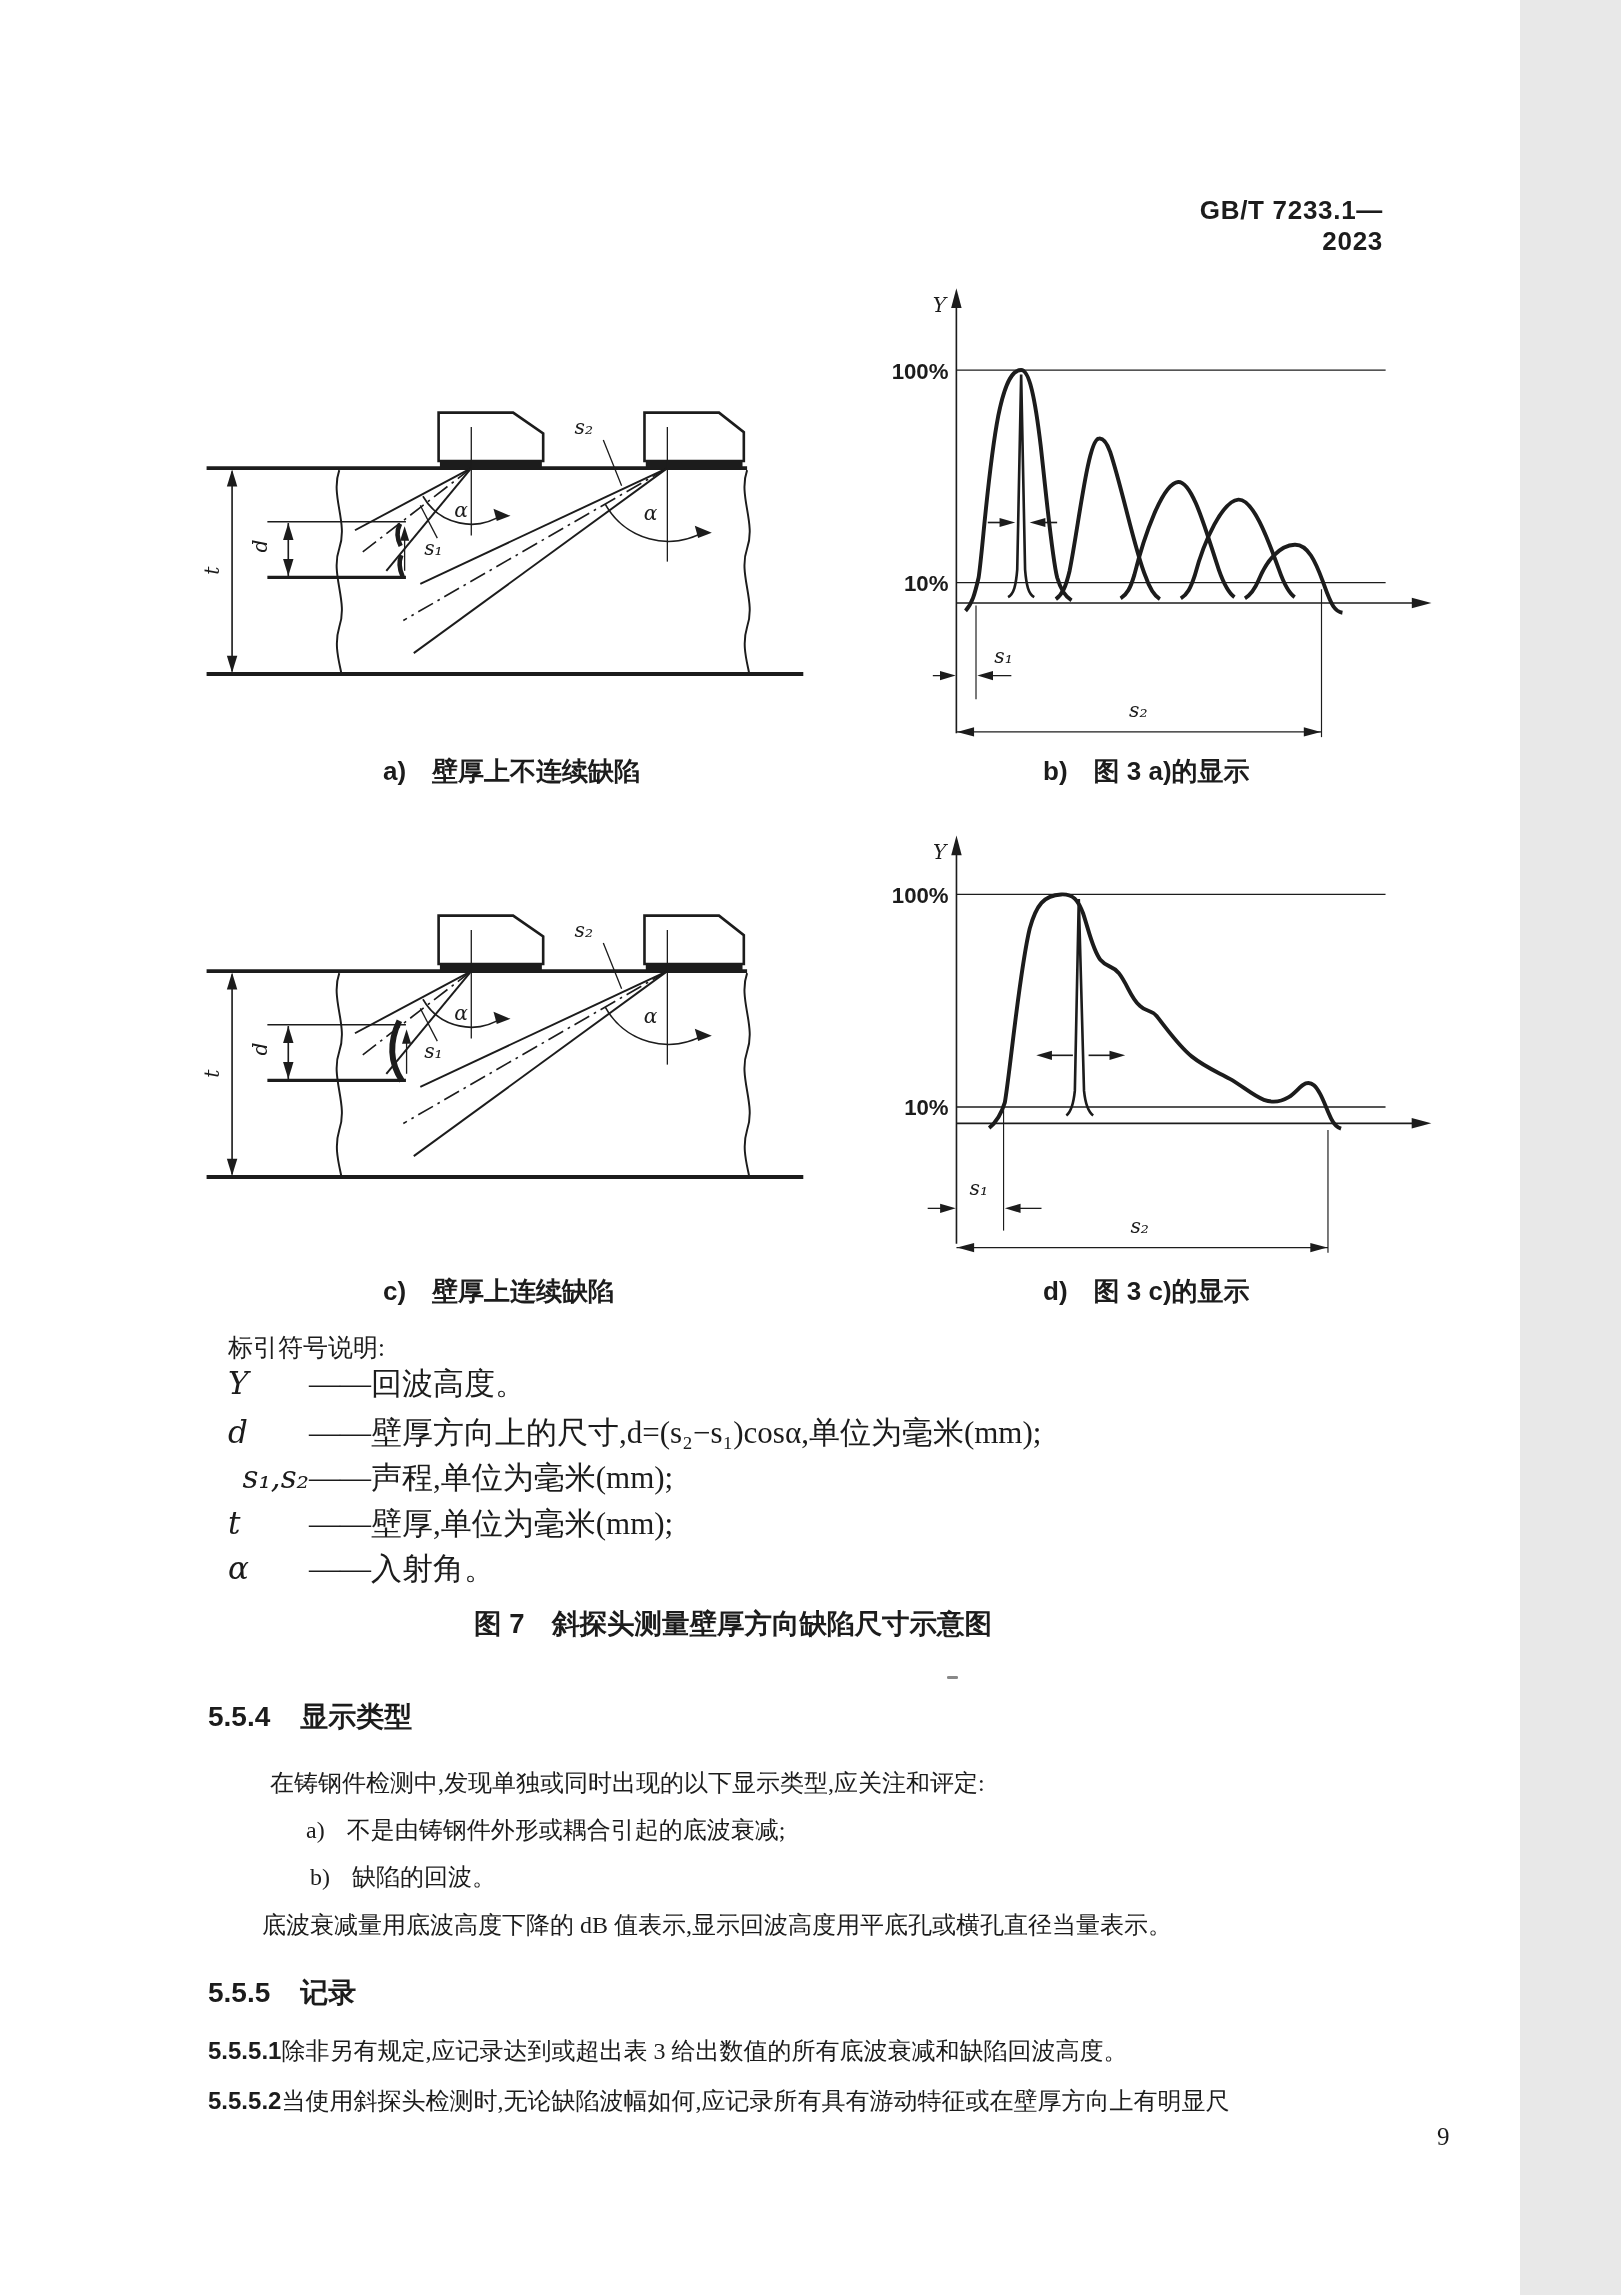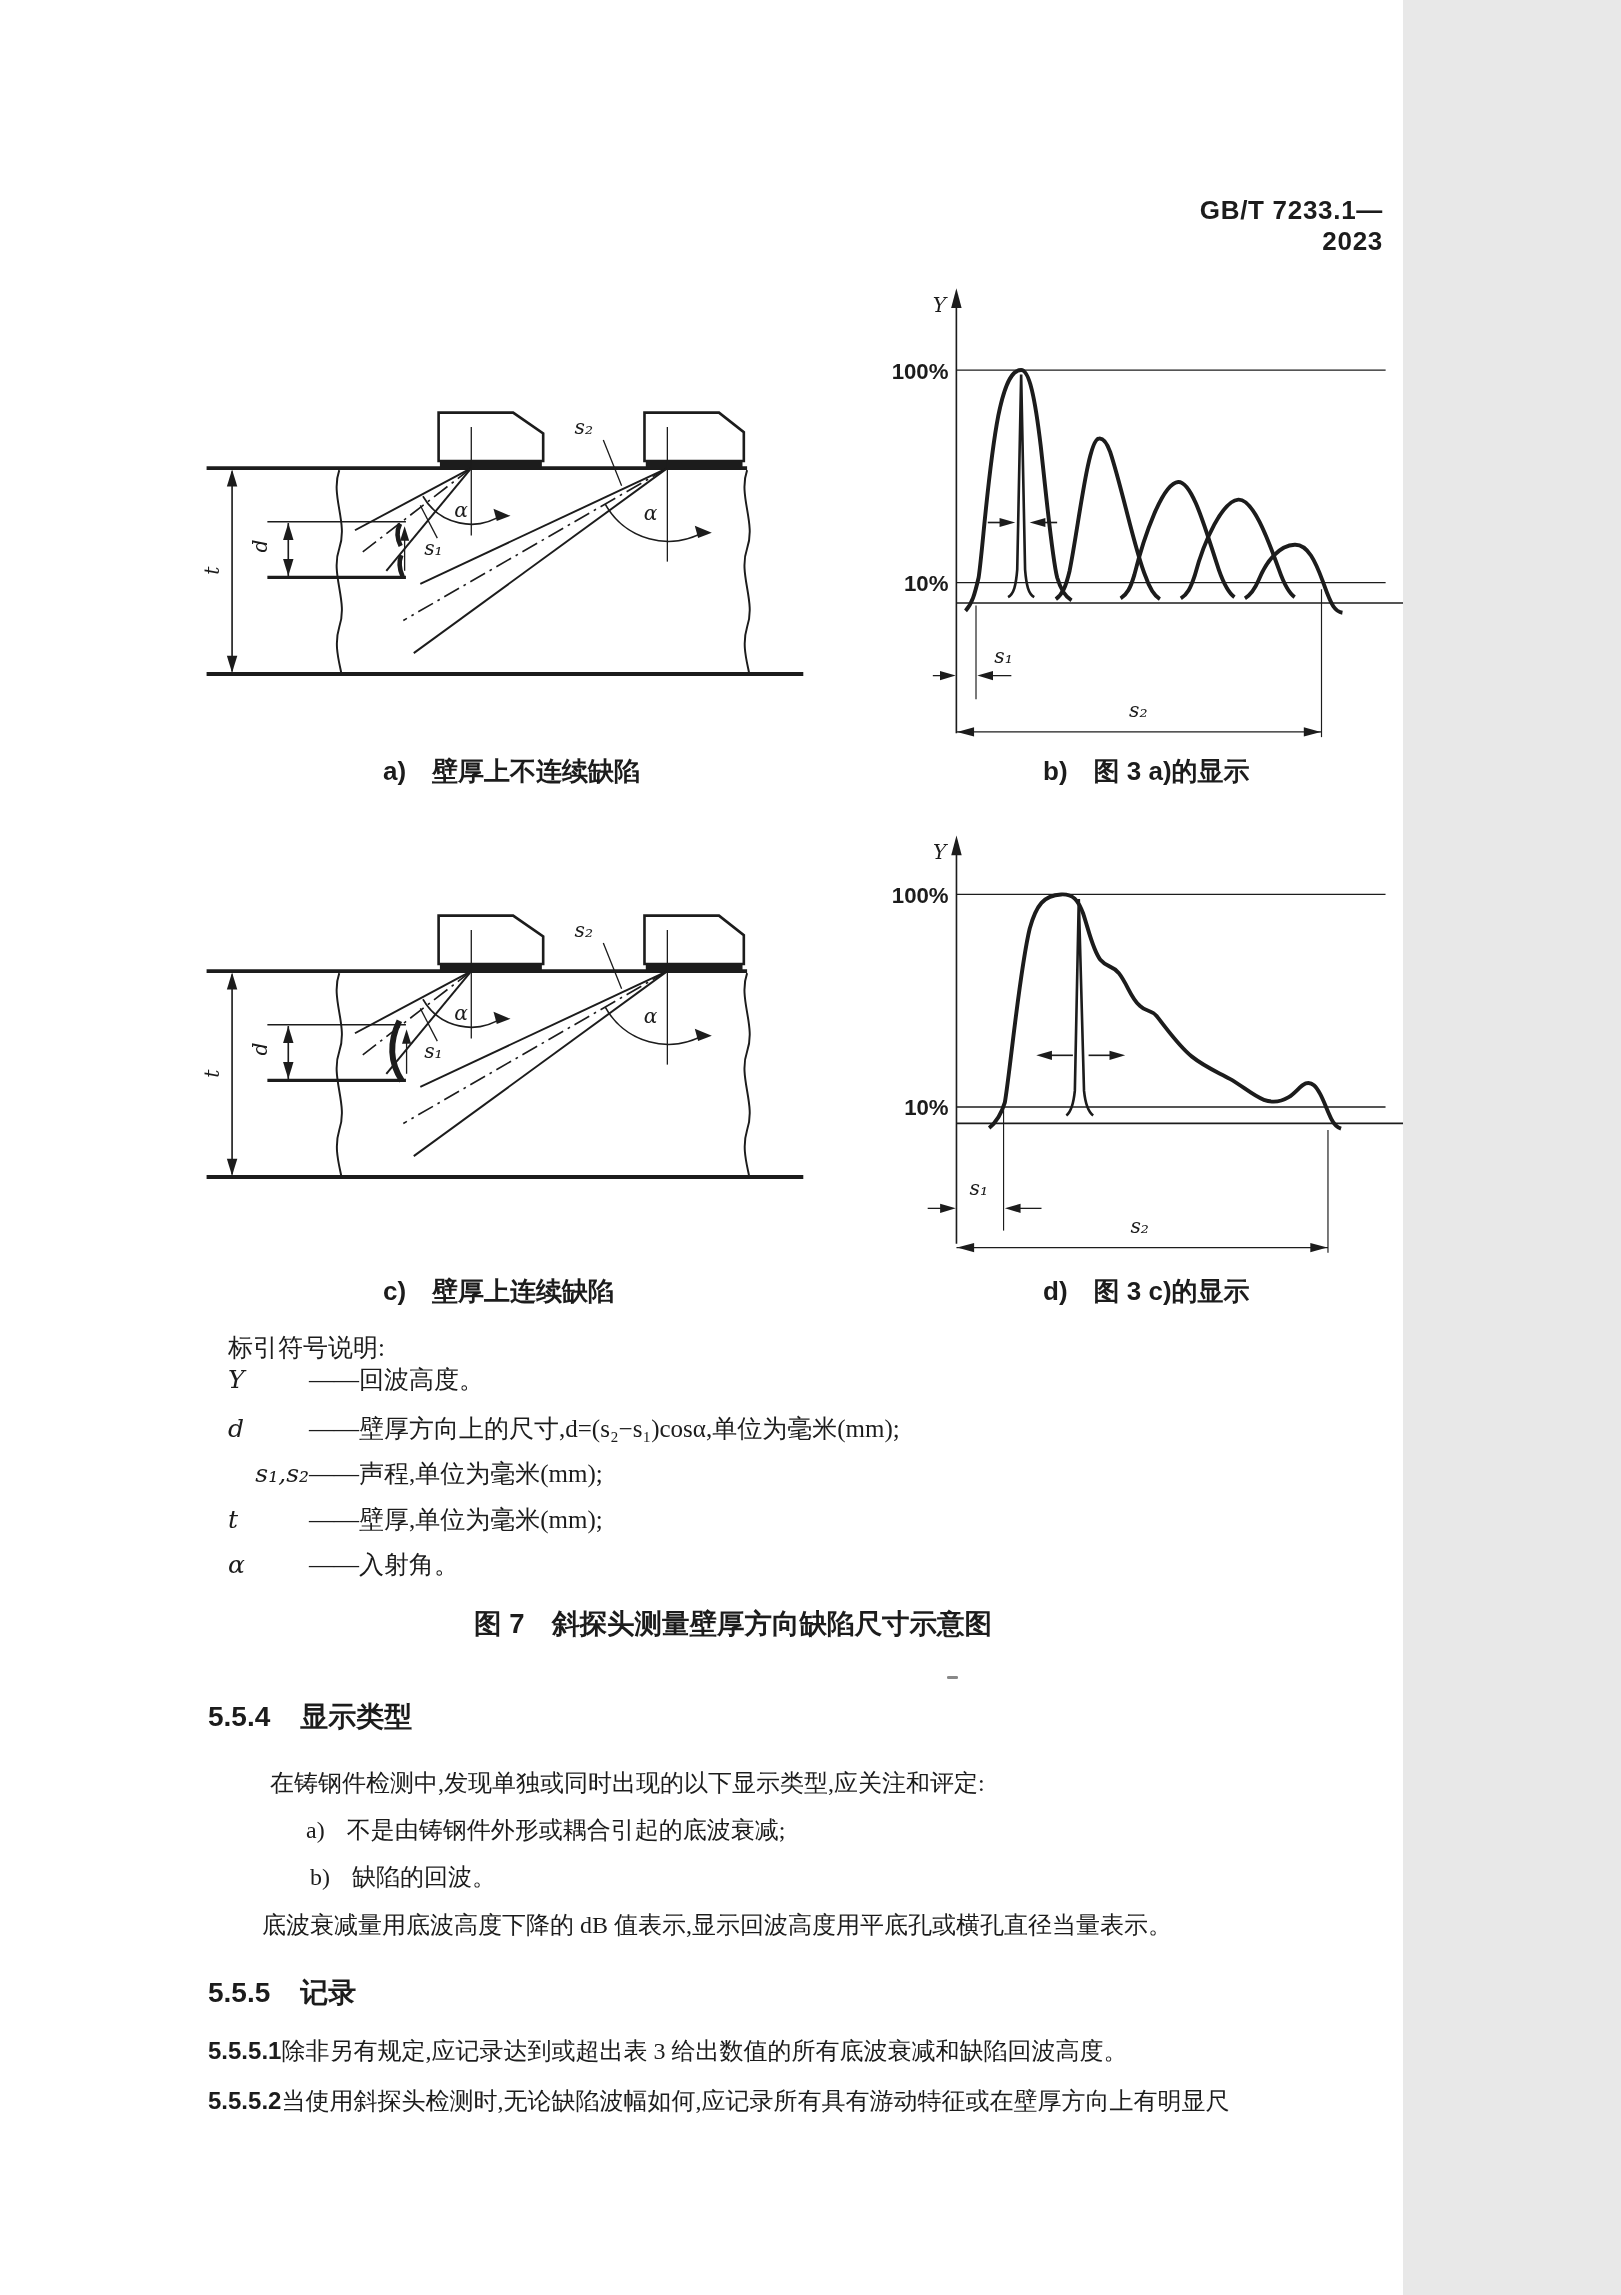--- a/index.html
+++ b/index.html
@@ -1,27 +1,27 @@
 <!DOCTYPE html>
 <html style="font-size:10.5px"><head>
 <meta charset="utf-8">
 <style>
   html,body{margin:0;padding:0;background:#e8e8e8;}
-  .page{position:relative;width:1403px;height:2295px;background:#ffffff;
+  .page{position:relative;width:1520px;height:2295px;background:#ffffff;
         font-family:"Liberation Serif","DejaVu Serif",serif;color:#1c1c1c;overflow:hidden;}
   .abs{position:absolute;}
   .hdr{font-family:"Liberation Sans","DejaVu Sans",sans-serif;font-weight:700;font-size:26px;letter-spacing:0.7px;}
   .cap{font-family:"Liberation Sans","DejaVu Sans",sans-serif;font-weight:700;font-size:26px;white-space:nowrap;}
   .figtitle{font-family:"Liberation Sans","DejaVu Sans",sans-serif;font-weight:700;font-size:27.5px;text-align:center;white-space:nowrap;}
   .h2{font-family:"Liberation Sans","DejaVu Sans",sans-serif;font-weight:700;font-size:28px;white-space:nowrap;}
   .h2 .num{margin-right:30px;}
   .body{font-size:24px;line-height:35px;white-space:nowrap;}
   .body .num{font-family:"Liberation Sans","DejaVu Sans",sans-serif;font-weight:700;}
   .legend-title{font-size:25px;}
-  .legend-row{font-size:25px;white-space:nowrap;}
+  .legend-row{font-size:31px;white-space:nowrap;}
   .legend-sym{display:inline-block;min-width:81px;font-style:italic;font-family:"DejaVu Serif",serif;}
   .pagenum{font-size:25px;}
   svg{position:absolute;overflow:visible;}
   svg .ln{stroke:#1c1c1c;fill:none;}
   svg .fl{fill:#1c1c1c;stroke:none;}
   svg text{fill:#1c1c1c;}
   .mathlab{font-family:"DejaVu Serif",serif;font-style:italic;font-size:31px;}
   .pctlab{font-family:"Liberation Sans","DejaVu Sans",sans-serif;font-size:34px;font-weight:700;}
   .speck{background:#555;width:10.5px;height:3.3px;border-radius:1.3px;opacity:.7;}
 </style>

